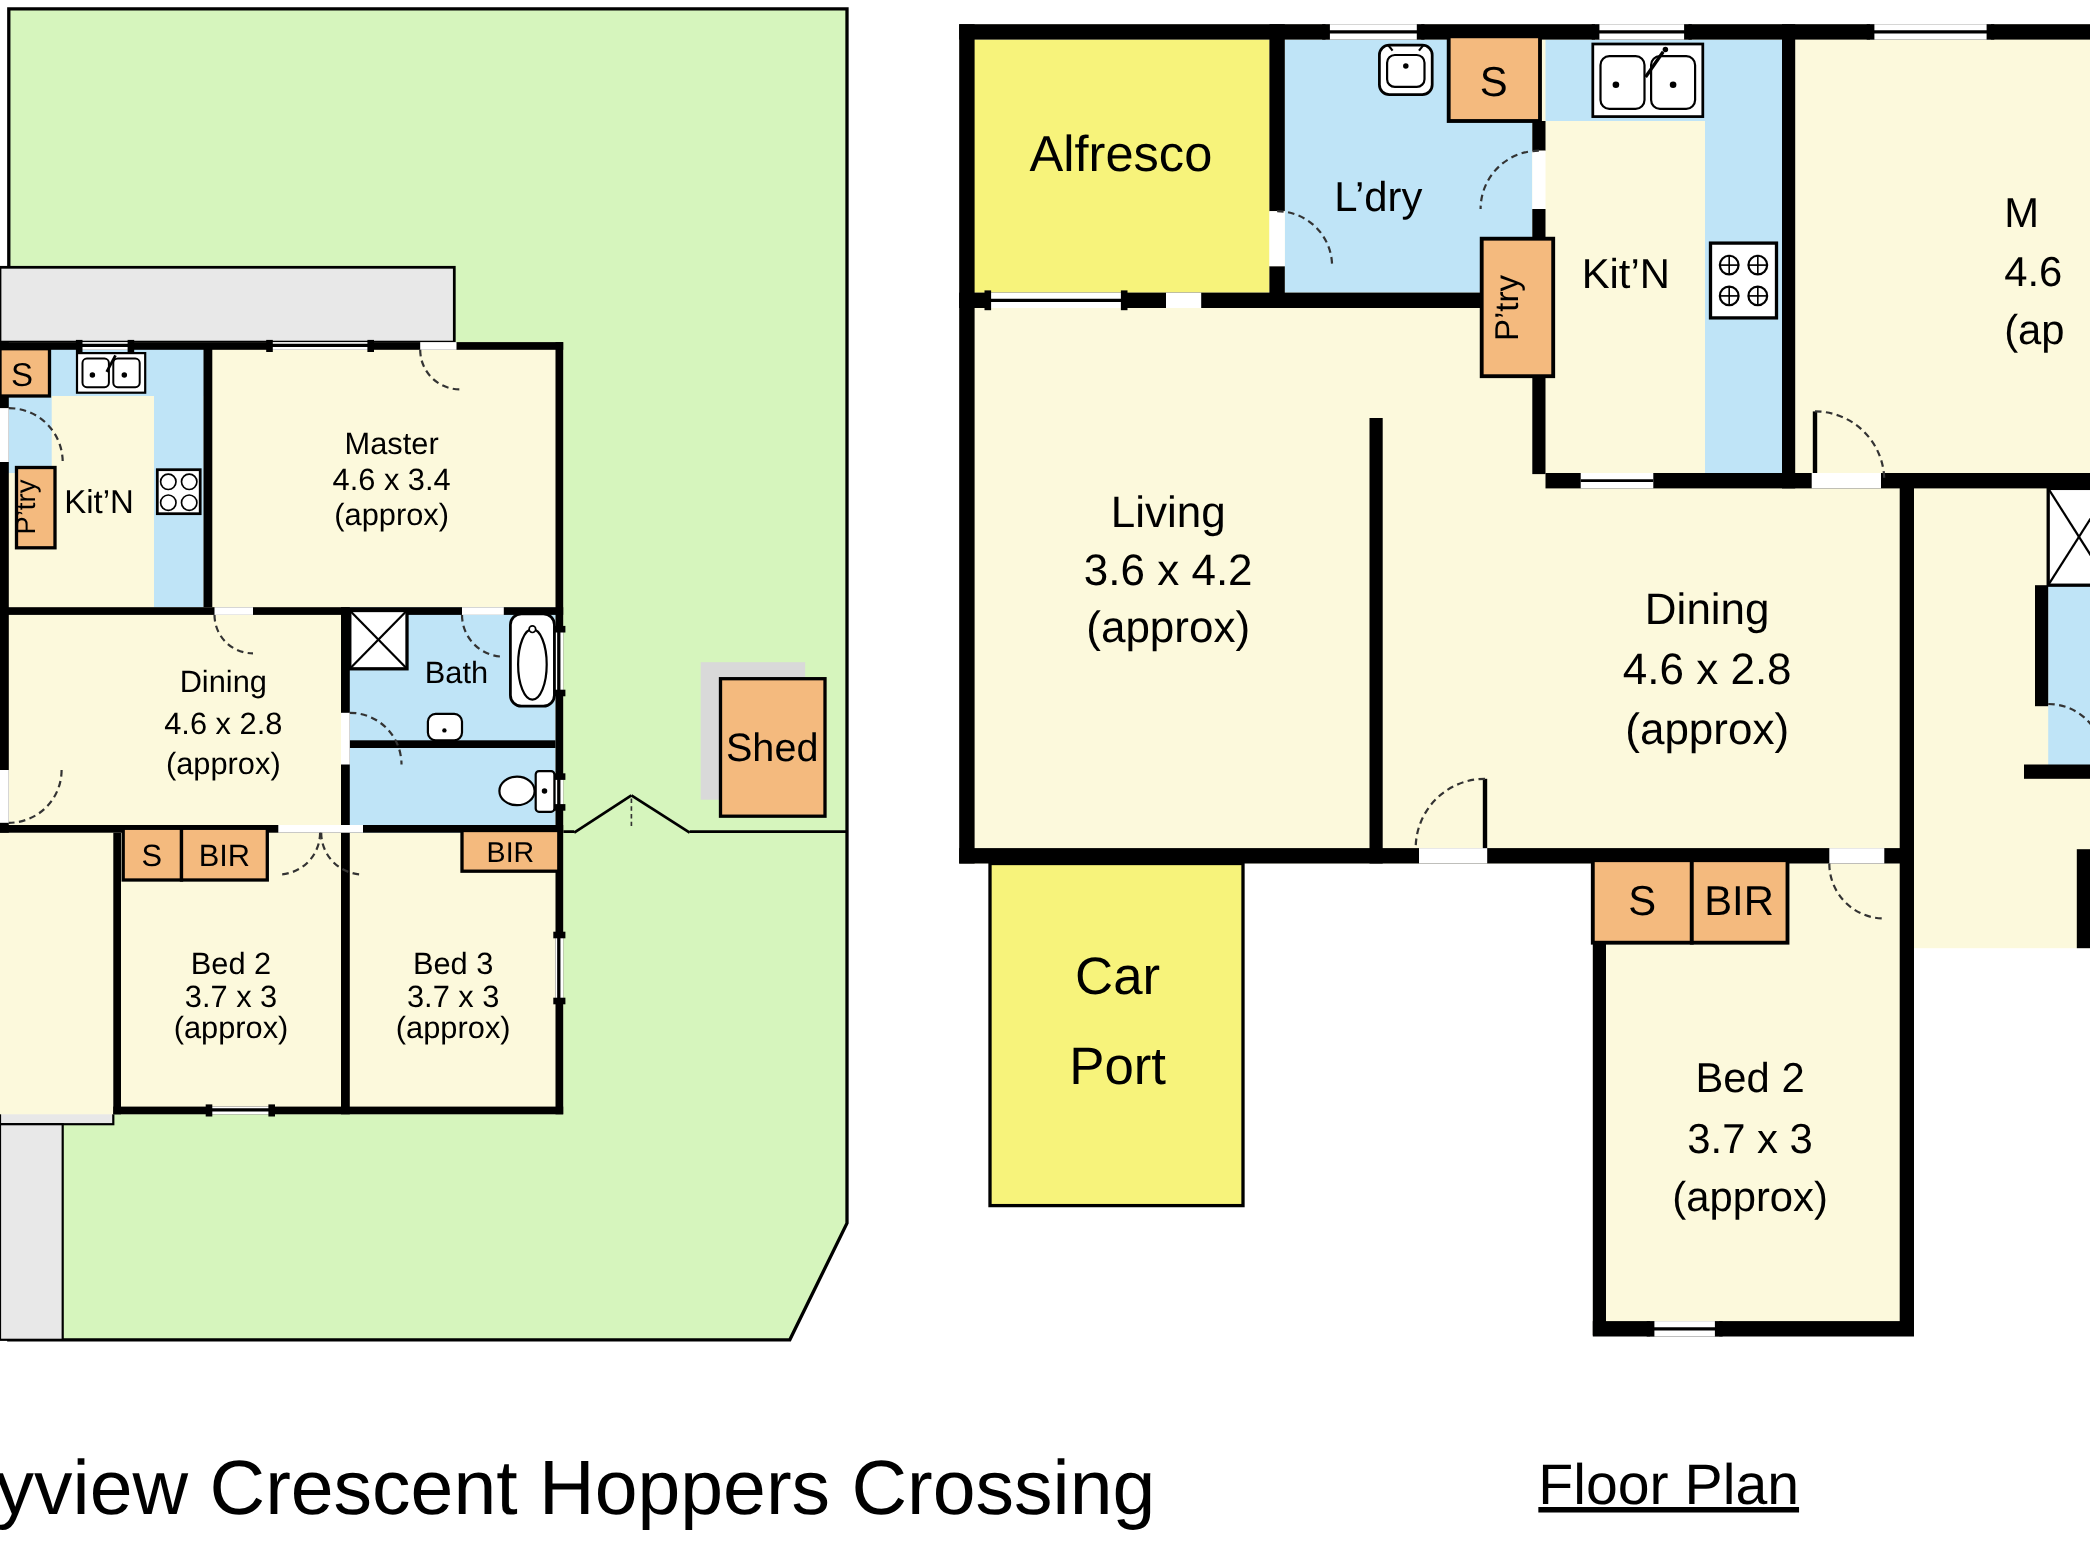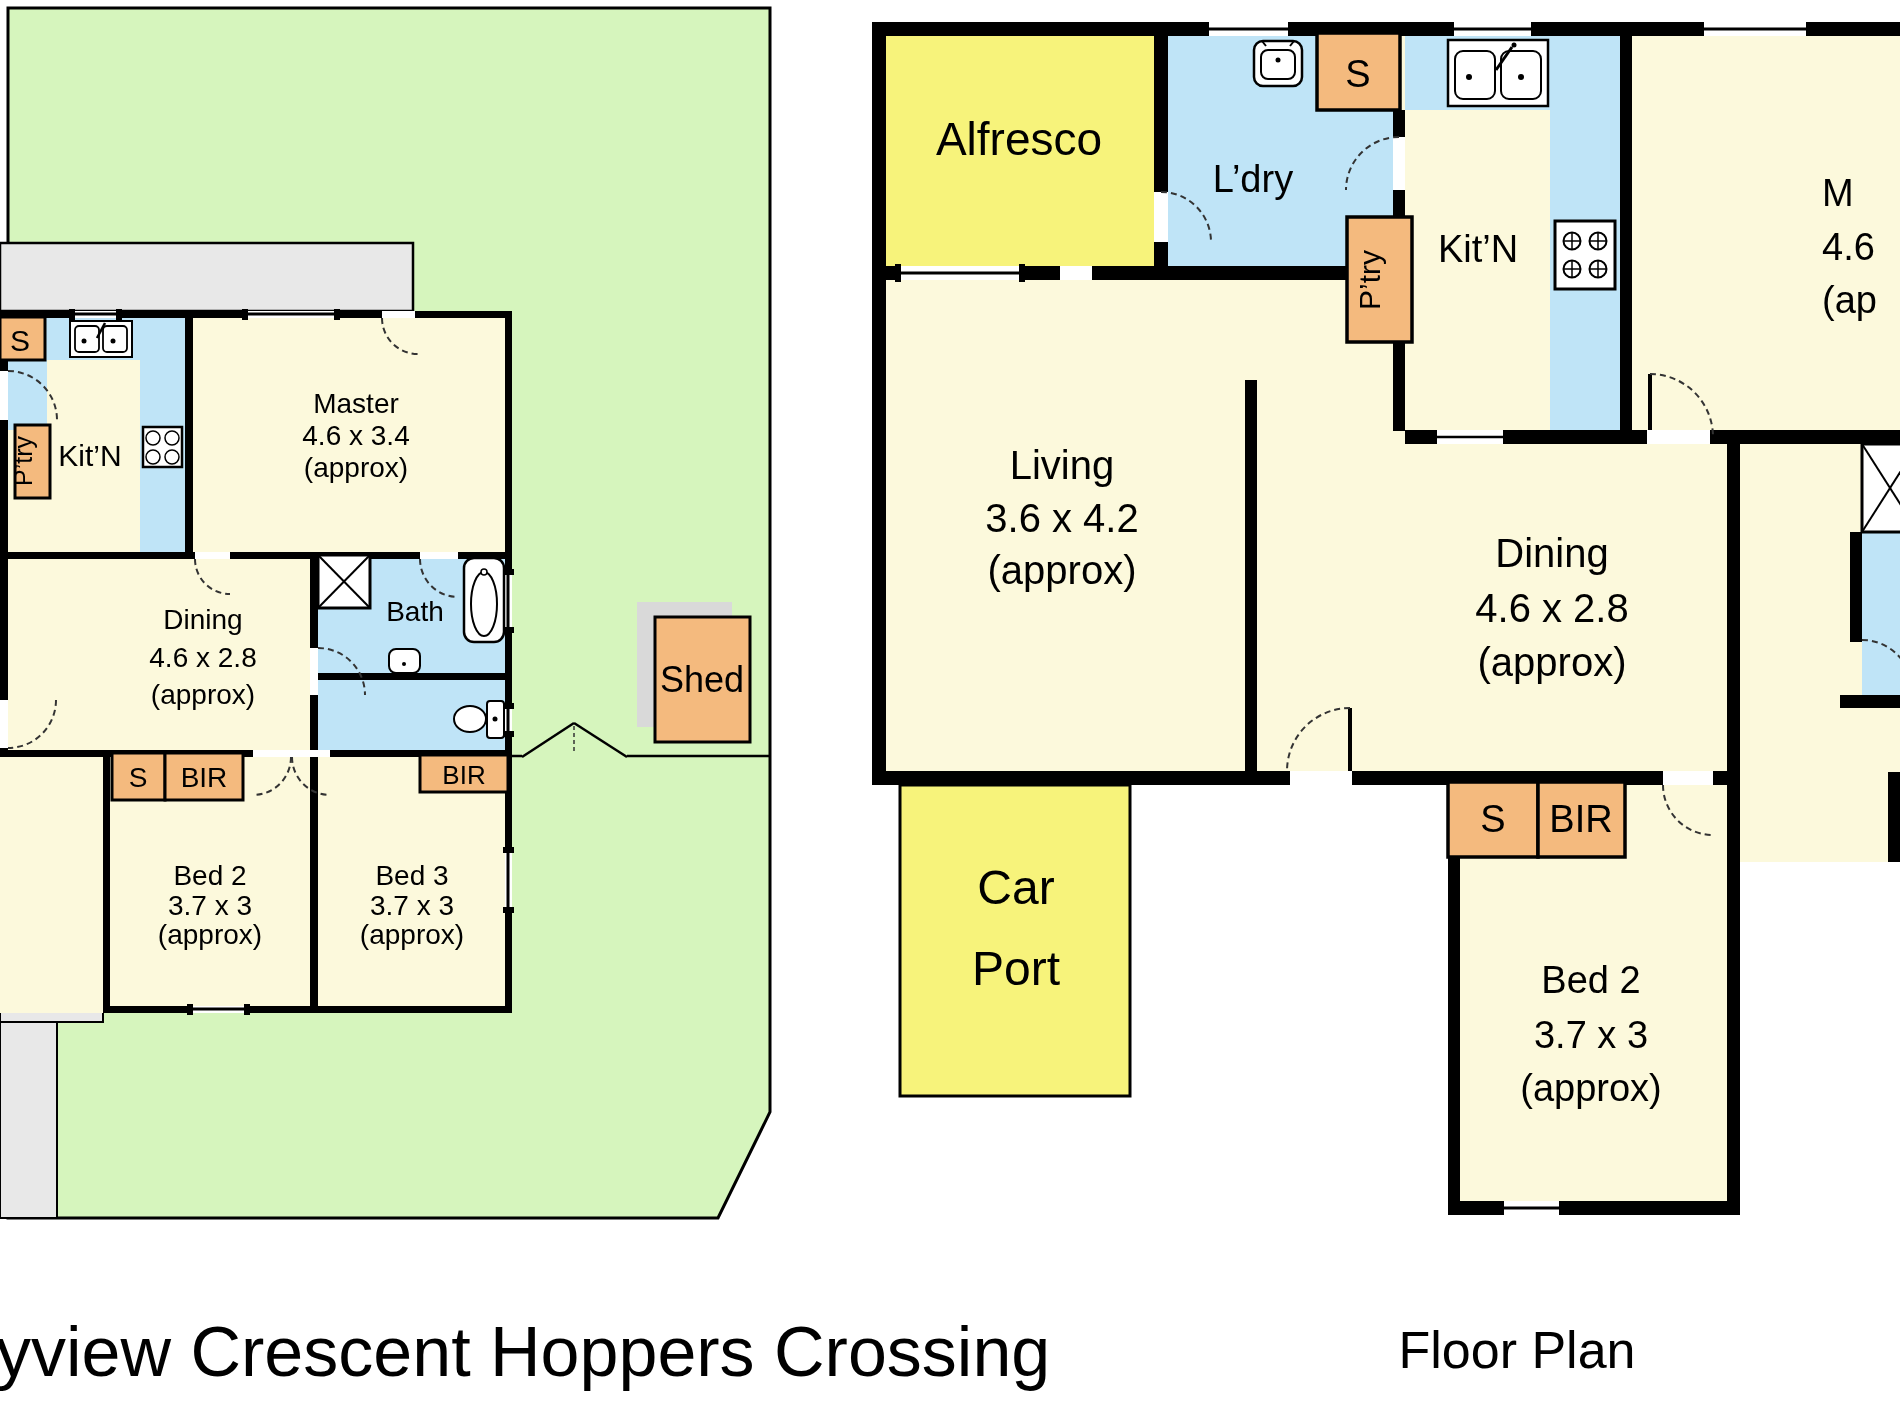--- a/index.html
+++ b/index.html
@@ -2,21 +2,21 @@
 <html><head>
 <meta charset="utf-8">
 <style>
   html,body{margin:0;padding:0;}
   body{width:1900px;height:1425px;position:relative;background:#fff;overflow:hidden;
        font-family:"Liberation Sans",sans-serif;}
   #plan{position:absolute;left:0;top:0;}
   #plan text{font-family:"Liberation Sans",sans-serif;fill:#000;}
   .caption{position:absolute;color:#000;white-space:nowrap;}
   #cap-left{left:-4px;top:1312px;font-size:70px;}
-  #cap-right{left:1307px;top:1320px;width:420px;text-align:center;font-size:52px;}
+  #cap-right{left:1307px;top:1320px;width:420px;text-align:center;font-size:52px;text-decoration:underline;}
 </style>
 </head>
 <body>
 
 <svg id="plan" width="1900" height="1425" viewBox="0 0 1900 1425">
     <g>
       <path d="M8,8 H770 V1112 L718,1218 H8 Z" fill="#d6f5bd" stroke="#000" stroke-width="3"></path>
       <rect x="637" y="602" width="95" height="125" fill="#d9d9d9"></rect>
       <rect x="655" y="617" width="95" height="125" fill="#f4ba7e" stroke="#000" stroke-width="3"></rect>
       <line x1="512" y1="756" x2="522" y2="756" stroke="#000" stroke-width="2.5"></line>

